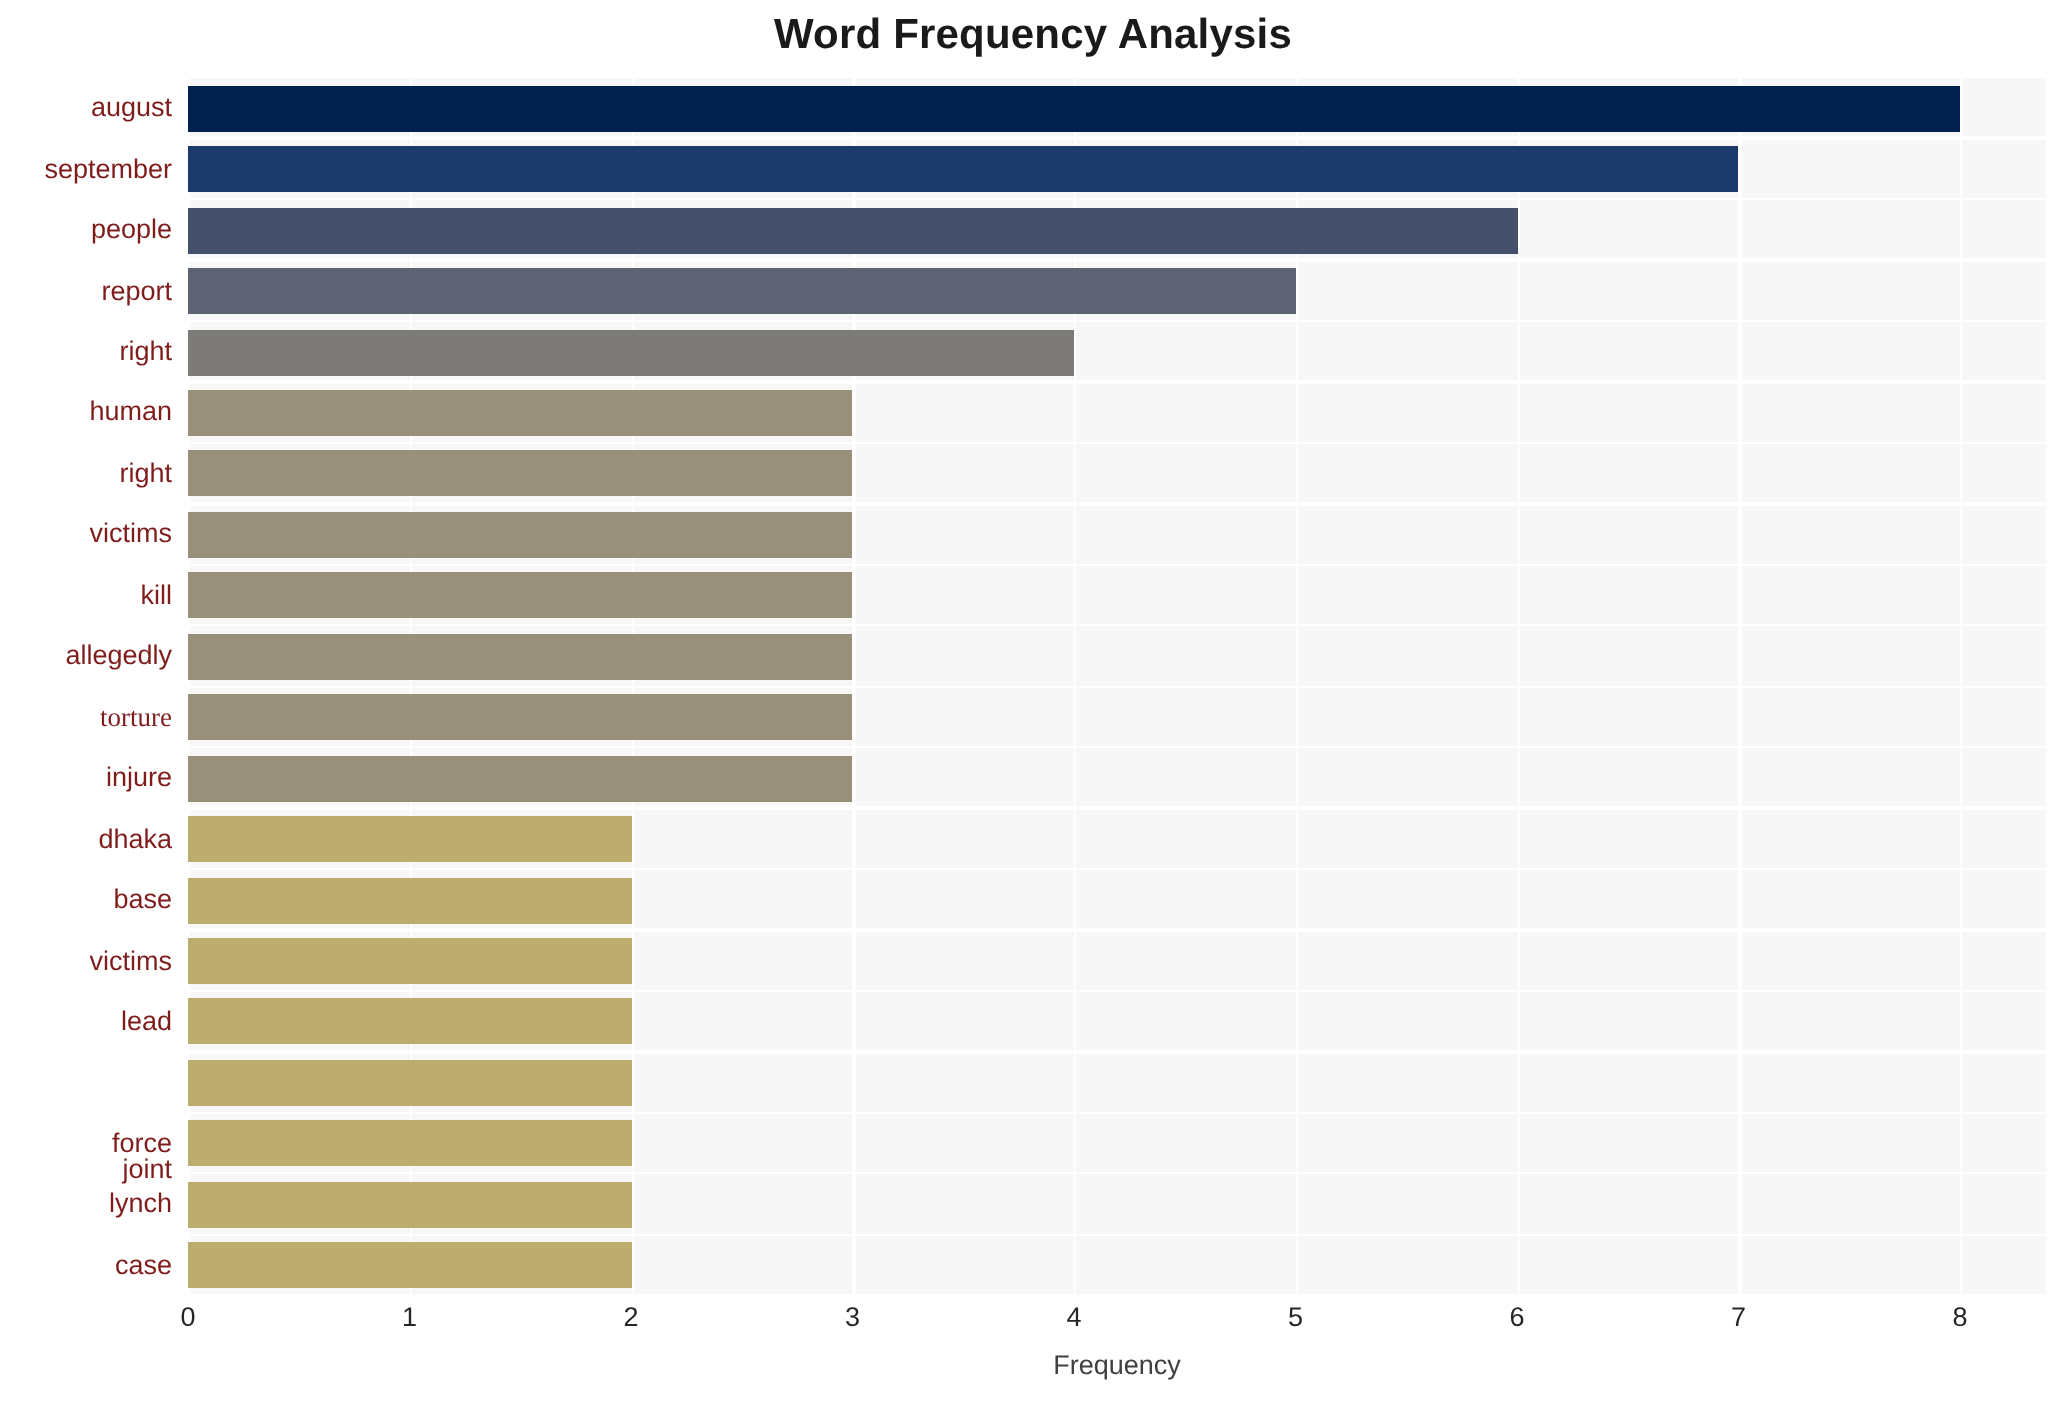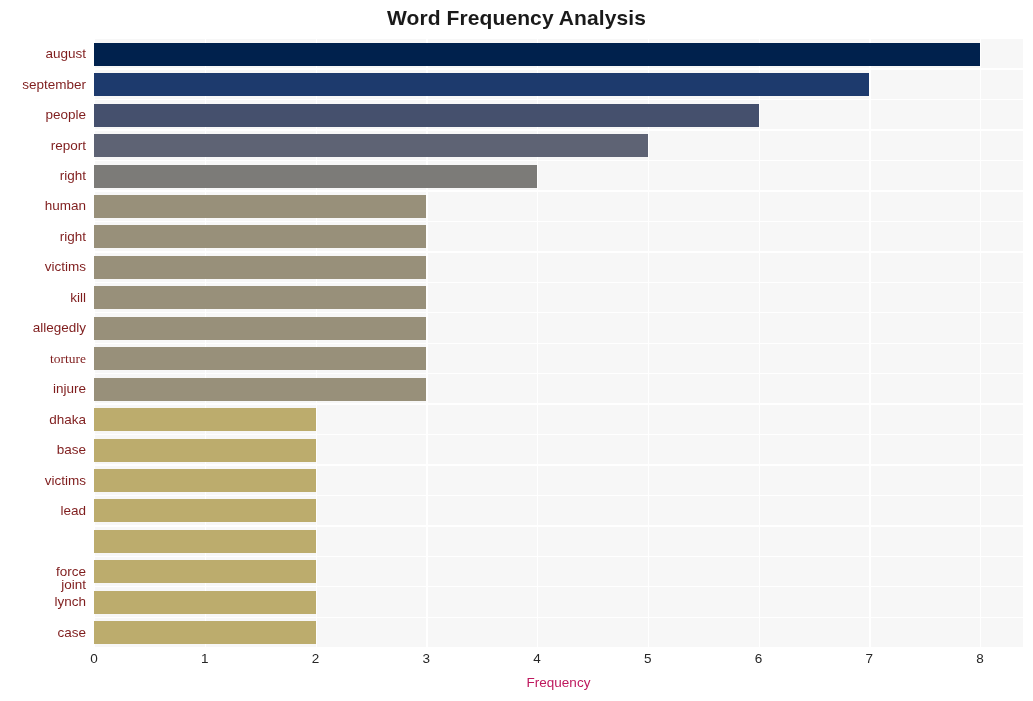--- a/index.html
+++ b/index.html
@@ -109,21 +109,21 @@
     line-height: 18px;
   }
 
   #x-axis-title {
     position: absolute;
     left: 94px;
     top: 674px;
     width: 929px;
     text-align: center;
     font-size: 13.5px;
-    color: #be185d;
+    color: #404040;
     line-height: 17px;
   }
 </style>
 </head>
 <body>
 
 <div id="figure">
 
   <div id="chart-title">Word Frequency Analysis</div>
 

